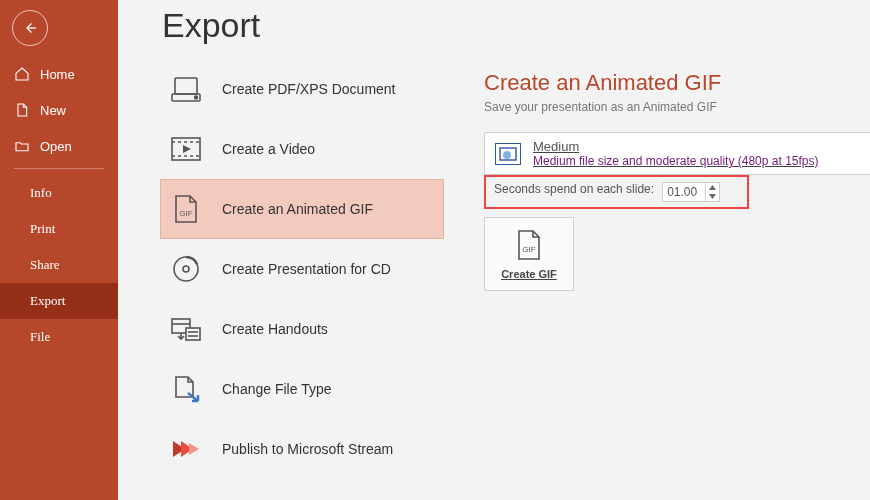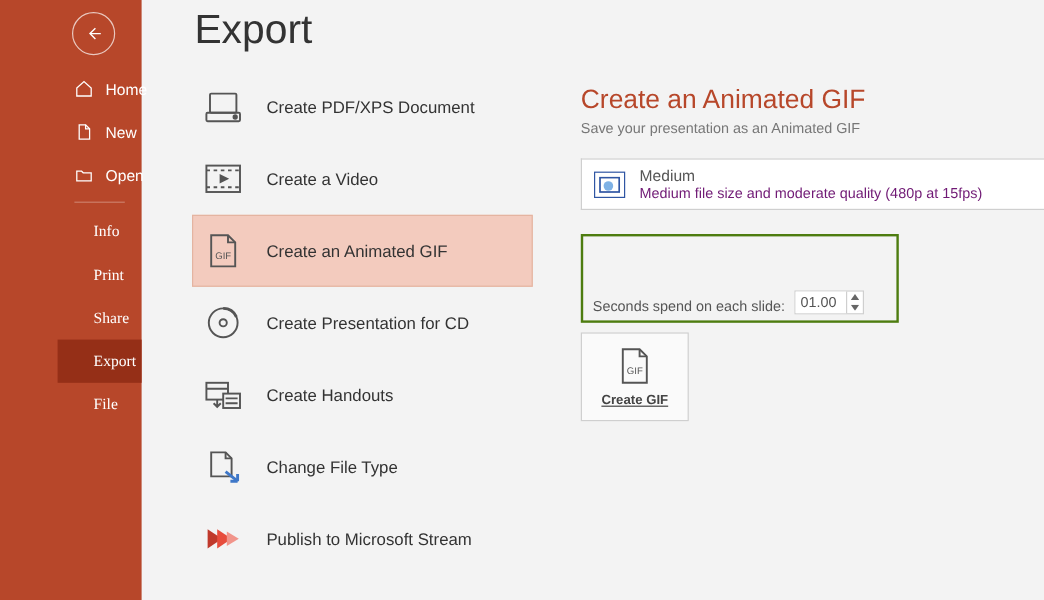--- a/index.html
+++ b/index.html
@@ -15,21 +15,20 @@
   }
 
   
   .sidebar {
     width: 118px;
     background: #B7472A;
     color: #fff;
     display: flex;
     flex-direction: column;
     font-size: 13px;
-    padding-left: 48px;
   }
   .back-btn {
     width: 36px; height: 36px;
     border: 1px solid rgba(255,255,255,.7);
     border-radius: 50%;
     margin: 10px 0 10px 12px;
     display: flex; align-items: center; justify-content: center;
     cursor: pointer;
   }
   .back-btn svg { stroke: #fff; }
@@ -84,46 +83,46 @@
   
   .panel { flex: 1; padding-top: 11px; }
   .panel-title { color: #B7472A; font-size: 22px; font-weight: 400; margin-bottom: 4px; }
   .panel-desc { color: #777; margin-bottom: 18px; font-size: 12px; }
 
   .quality-box {
     border: 1px solid #CFCFCF;
     background: #fff;
     padding: 6px 10px;
     display: flex; align-items: center; gap: 12px;
-    margin-bottom: 20px;
+    margin-bottom: 0;
     border-right: none;
+    text-decoration: underline;
   }
   .quality-chip {
     width: 26px; height: 22px;
     border: 1px solid #2F55A3;
     display: flex; align-items: center; justify-content: center;
   }
   .quality-text .q-title { color: #555; font-size: 13px; }
   .quality-text .q-desc  { color: #701a75; font-size: 12px; }
 
   .seconds-row {
-    display: flex; align-items: flex-end;
-    border: 2px solid #4d7c0f;
+    display: flex; align-items: flex-start;
+    border: 2px solid #ef4444;
     padding: 5px 8px;
     width: 265px;
     background: #F3F3F3;
     margin-bottom: 8px;
   }
   .seconds-row .label { color: #555; margin-right: 8px; font-size: 12px; }
   .spinner {
     width: 58px;
     border: 1px solid #CFCFCF;
     background: #fff;
     display: flex;
-    margin-top: 40px;
   }
   .spinner input {
     width: 42px; border: none; outline: none;
     font-size: 12px; padding: 2px 4px; color: #555;
   }
   .spinner .arrows {
     width: 13px;
     border-left: 1px solid #CFCFCF;
     display: flex; flex-direction: column;
   }

